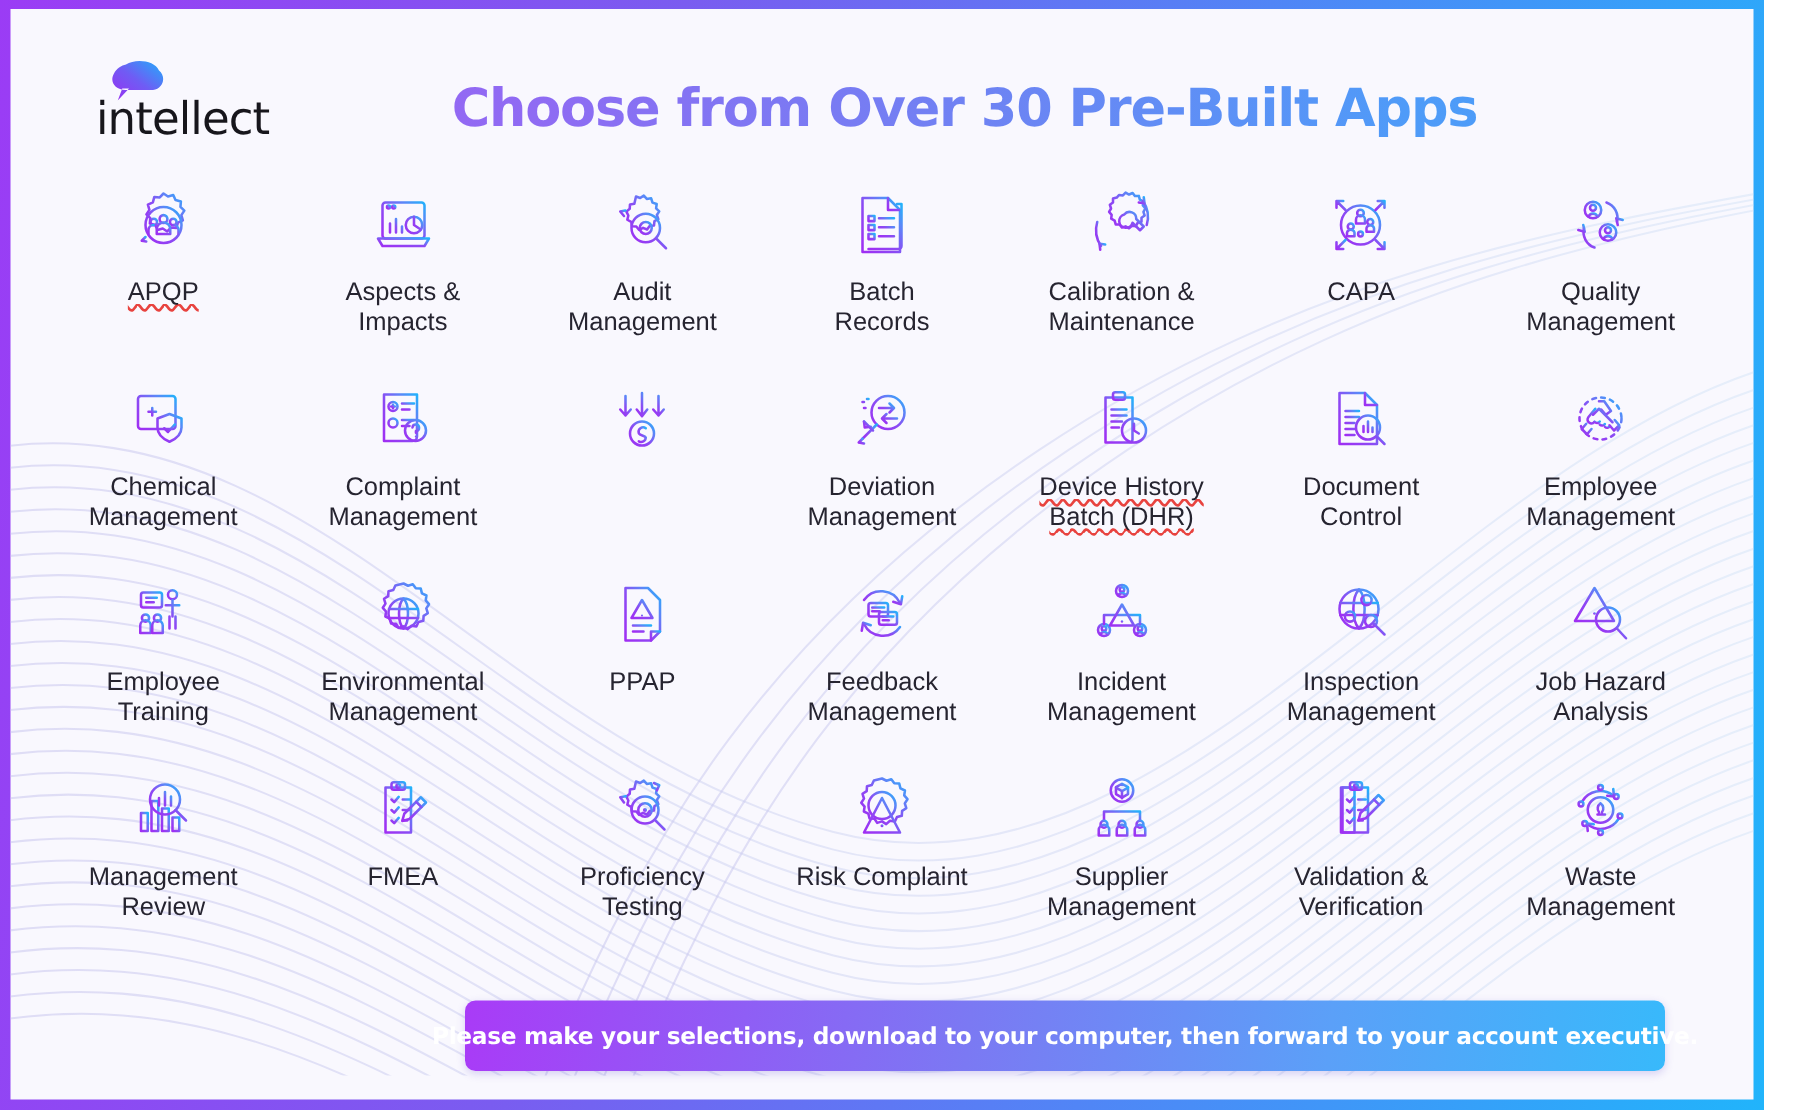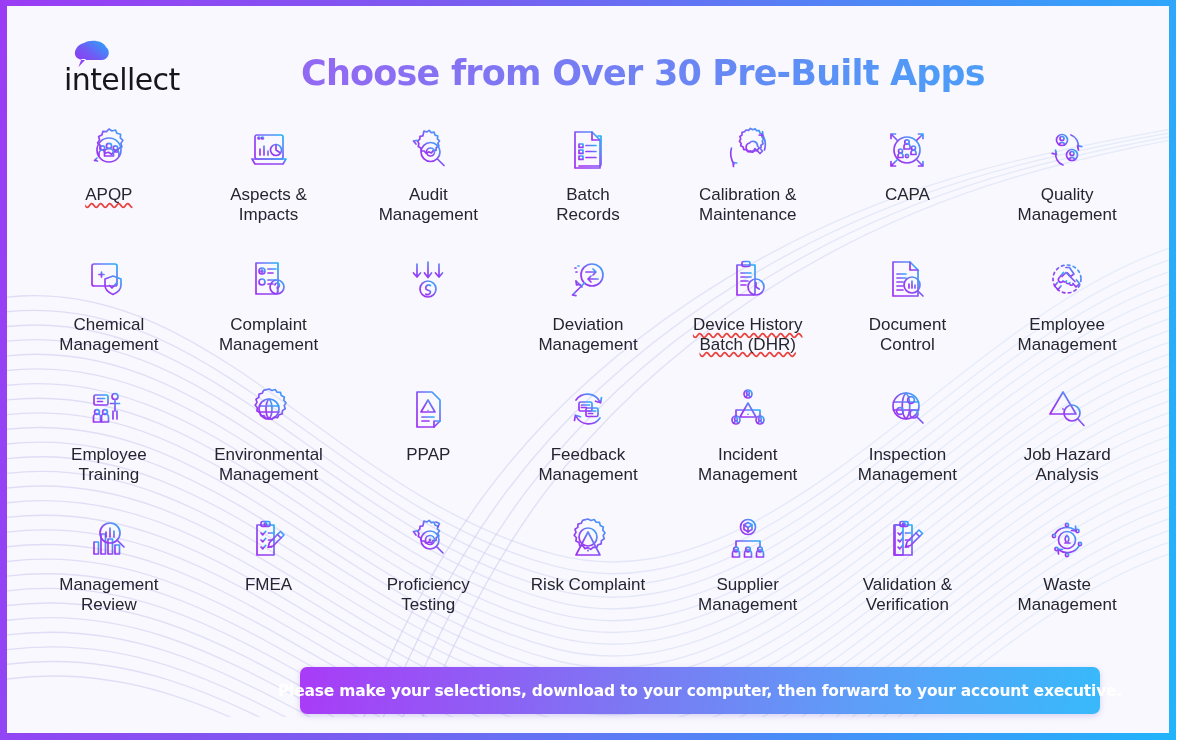--- a/index.html
+++ b/index.html
@@ -126,21 +126,21 @@
   .app-label.misspelled {
     text-decoration: underline wavy #e8433f;
     text-decoration-skip-ink: none;
     text-underline-offset: 2px;
   }
 
   
   #banner {
     position: absolute;
     z-index: 3;
-    left: 293px;
+    left: 303px;
     top: 661px;
     width: 800px;
     height: 47px;
     border-radius: 7px;
     background: linear-gradient(95deg, #a93bf7 0%, #9a4ff6 13%, #7b79f3 42%, #5ba0f8 72%, #38b9fb 100%);
     display: flex;
     align-items: center;
     justify-content: center;
     box-shadow: 0 2px 6px rgba(90, 70, 200, 0.22);
     cursor: pointer;

